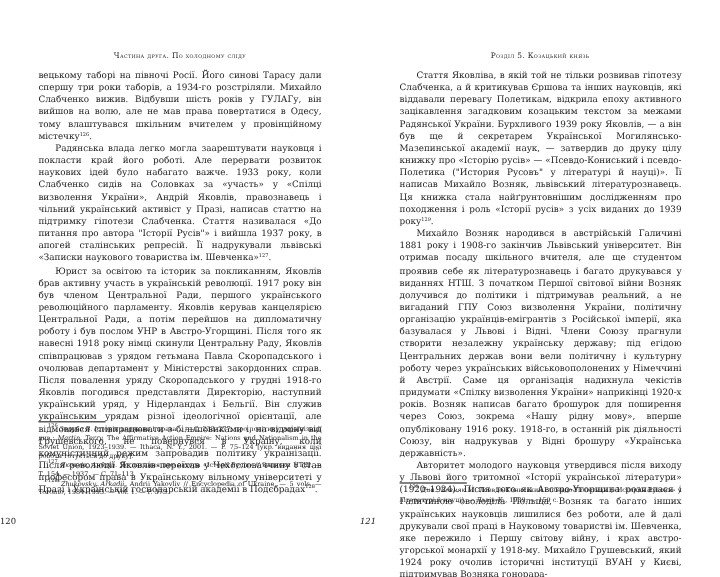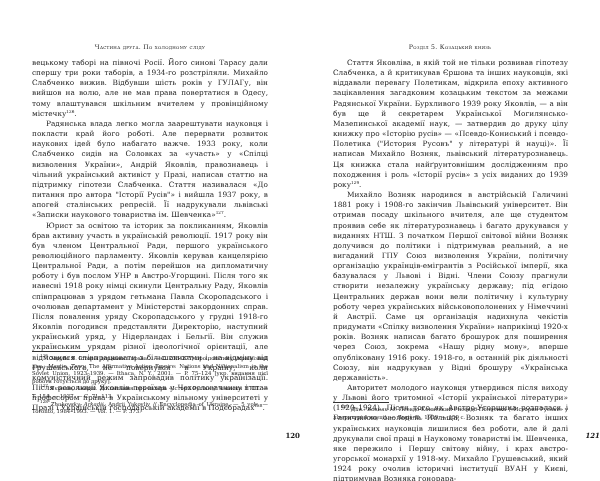--- a/index.html
+++ b/index.html
@@ -41,23 +41,22 @@
   #page-right .footnote-rule { left: 33px; top: 402px; }
   .footnotes {
     position: absolute;
     font-size: 5.4px; line-height: 7.6px; text-align: justify;
   }
   #page-left .footnotes { left: 32px; width: 236px; top: 355px; }
   #page-right .footnotes { left: 33px; width: 235px; top: 406px; }
   .footnotes p { margin: 0; text-indent: 8px; }
   .footnotes i { font-style: italic; }
   .folio {
-    position: absolute; left: 0; right: 0; text-align: right;
+    position: absolute; left: 0; right: 0; text-align: left;
     font-size: 7px;
-    font-weight: bold;
   }
   #page-left .folio { top: 431px; }
   #page-right .folio { top: 431px; font-style: italic; }
 </style>
 </head>
 <body>
 
 <div class="page" id="page-left">
   <div class="running-head">Частина друга. По холодному сліду</div>
   <div class="body-text">

